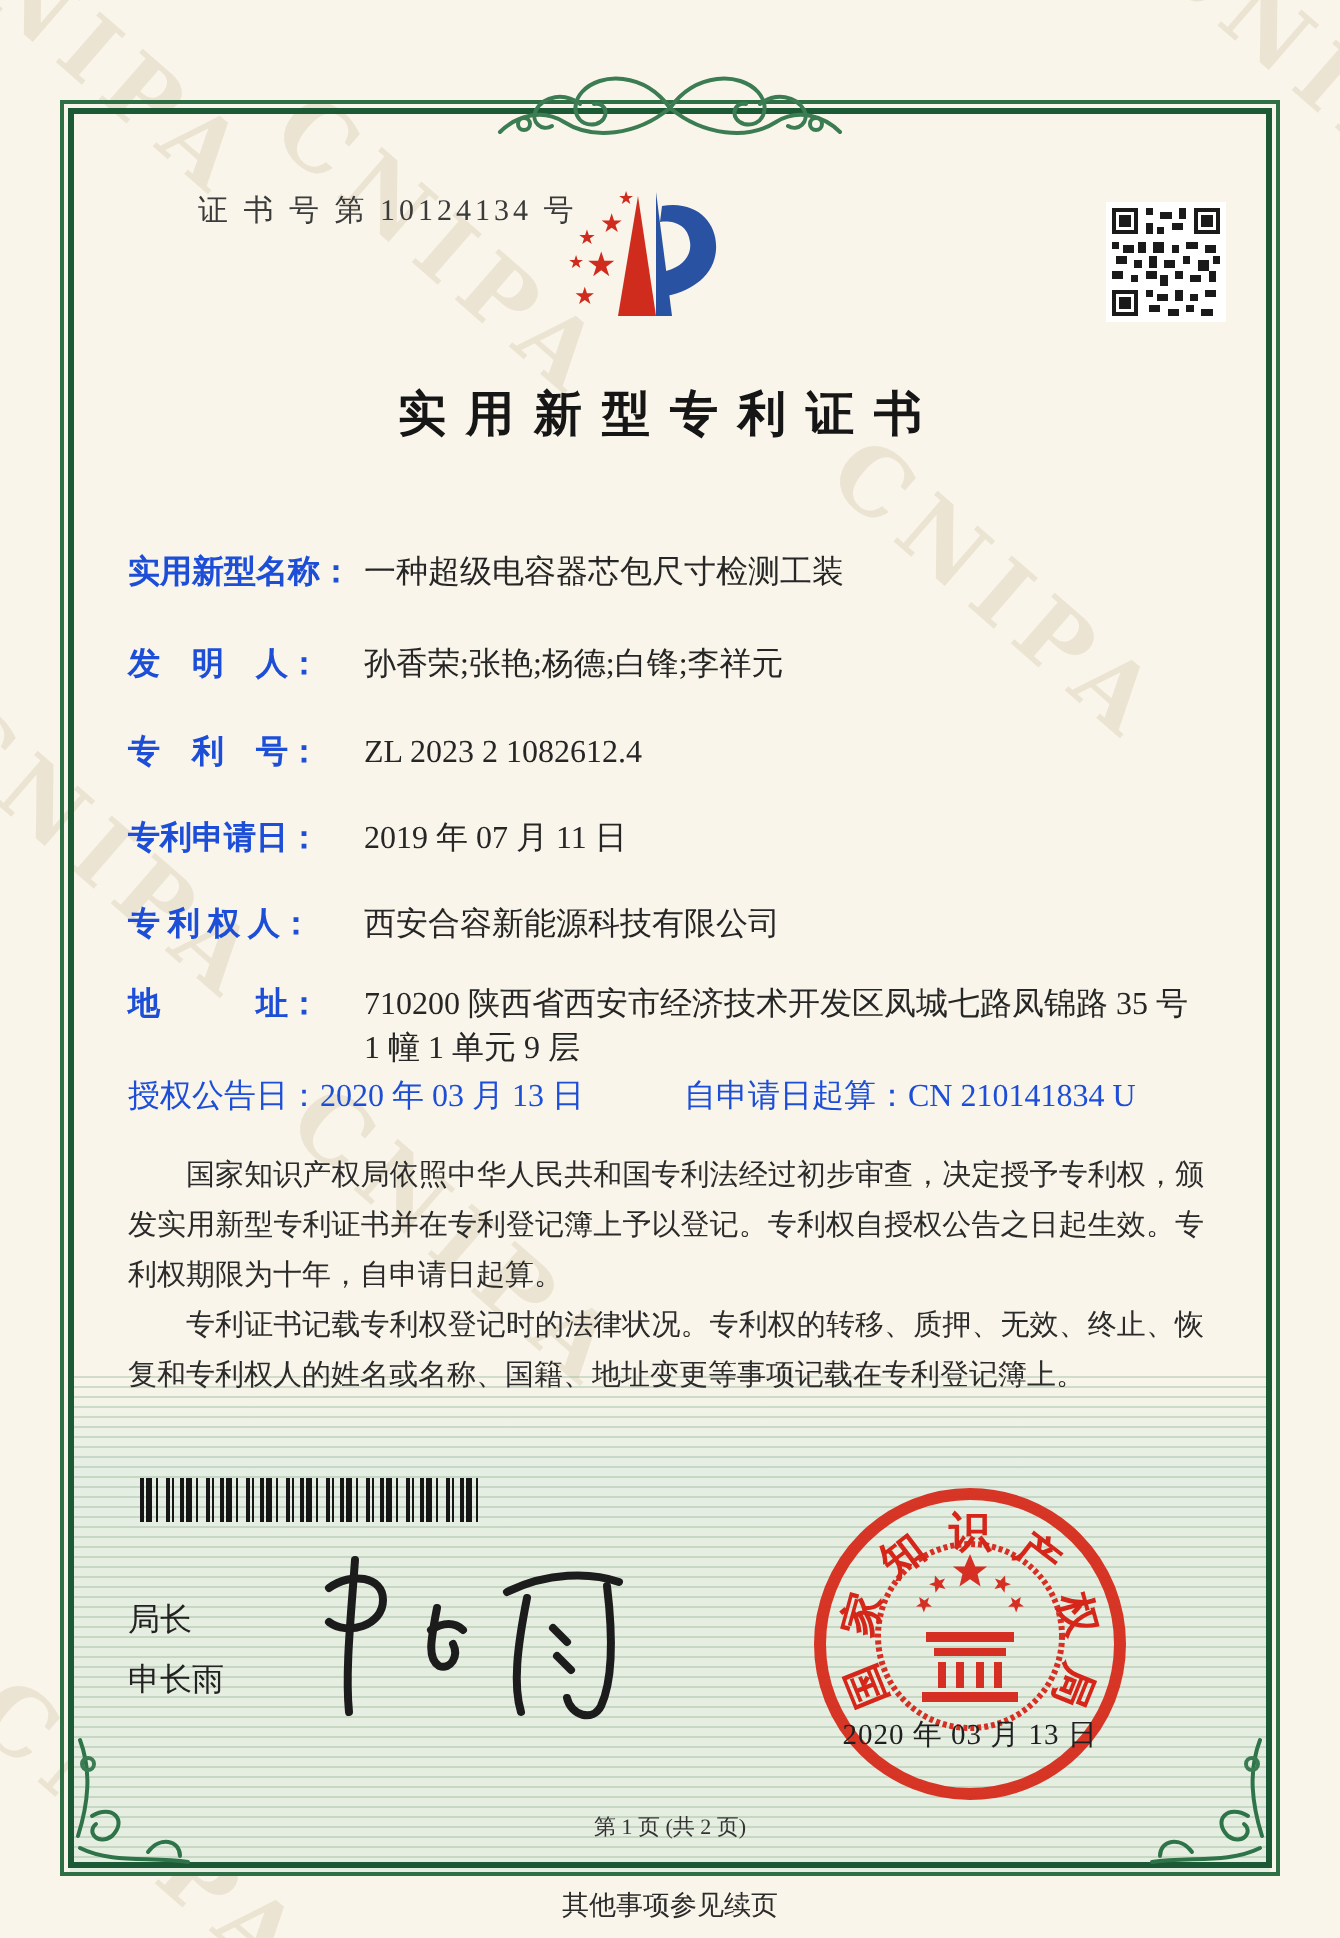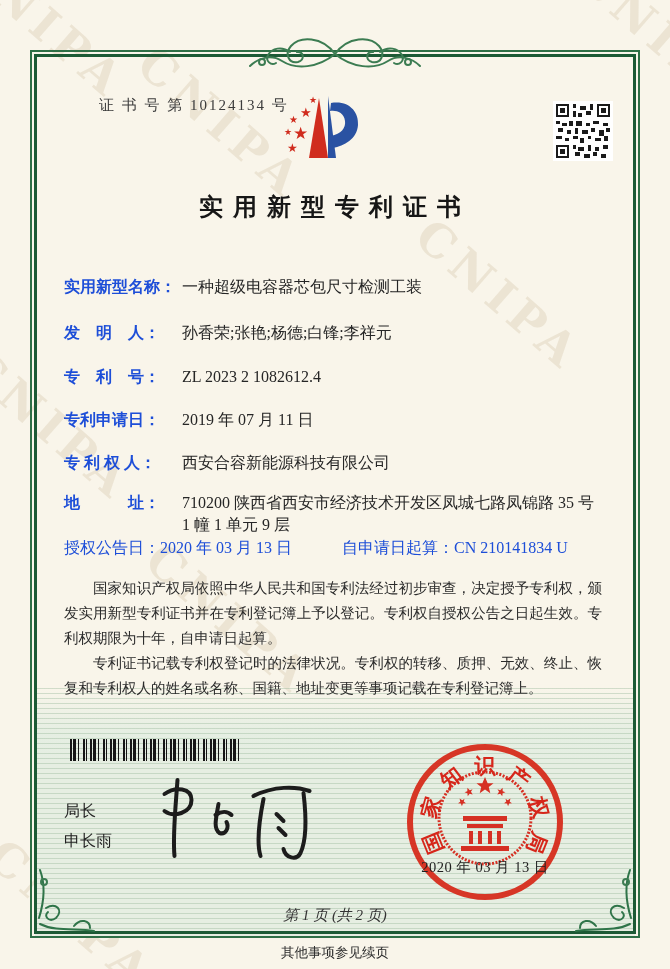--- a/index.html
+++ b/index.html
@@ -71,21 +71,21 @@
   .seal { position:absolute; left:407px; top:744px; width:156px; height:156px; z-index:5; }
   .seal-ring { position:absolute; inset:0; border:6px solid rgba(214,38,22,0.92); border-radius:50%; }
   .seal-char { position:absolute; left:50%; top:50%; width:22px; height:26px; margin:-13px 0 0 -11px;
                text-align:center; font-size:21px; font-weight:700; color:#d6261a; z-index:2; }
   .seal-emblem { position:absolute; left:28px; top:24px; width:100px; height:100px; z-index:1; }
   .seal-date { position:absolute; left:0; top:114px; width:100%; text-align:center;
                font-size:14.5px; color:#1f1f1f; letter-spacing:0.5px; z-index:3; }
 
   
   .page-info { position:absolute; left:0; top:906px; width:100%; text-align:center;
-               font-size:15px; color:#333; z-index:4;font-style:italic; }
+               font-size:11px; color:#333; z-index:4; }
   .footer-note { position:absolute; left:0; top:944px; width:100%; text-align:center;
                  font-size:13.5px; color:#2b2b2b; z-index:4; }
 </style>
 </head>
 <body>
 
 <div class="page">
 
   <span class="wm" style="left:-58px; top:-4px">CNIPA</span>
   <span class="wm" style="left:120px; top:96px">CNIPA</span>

